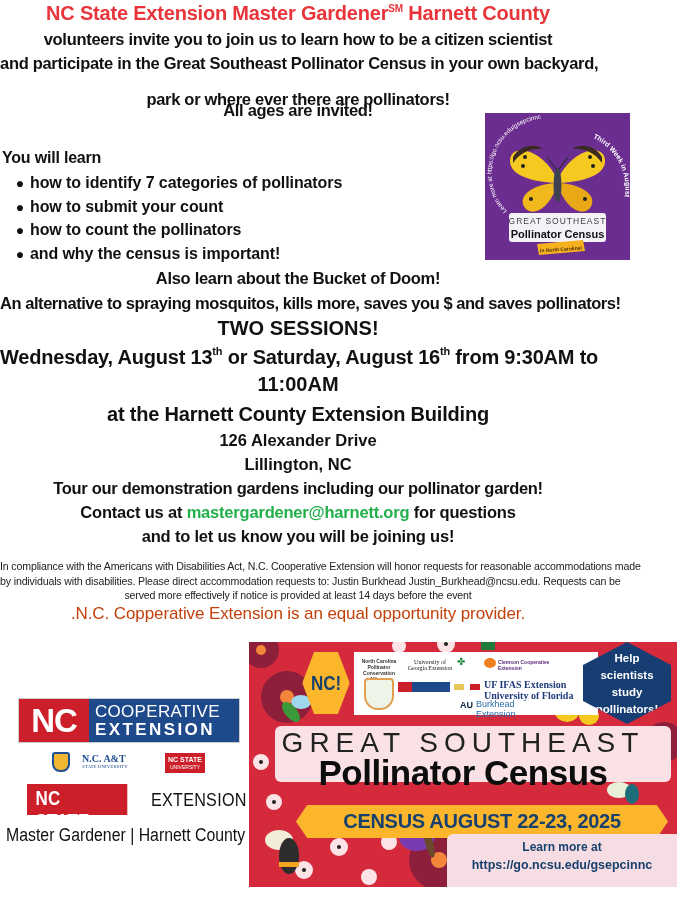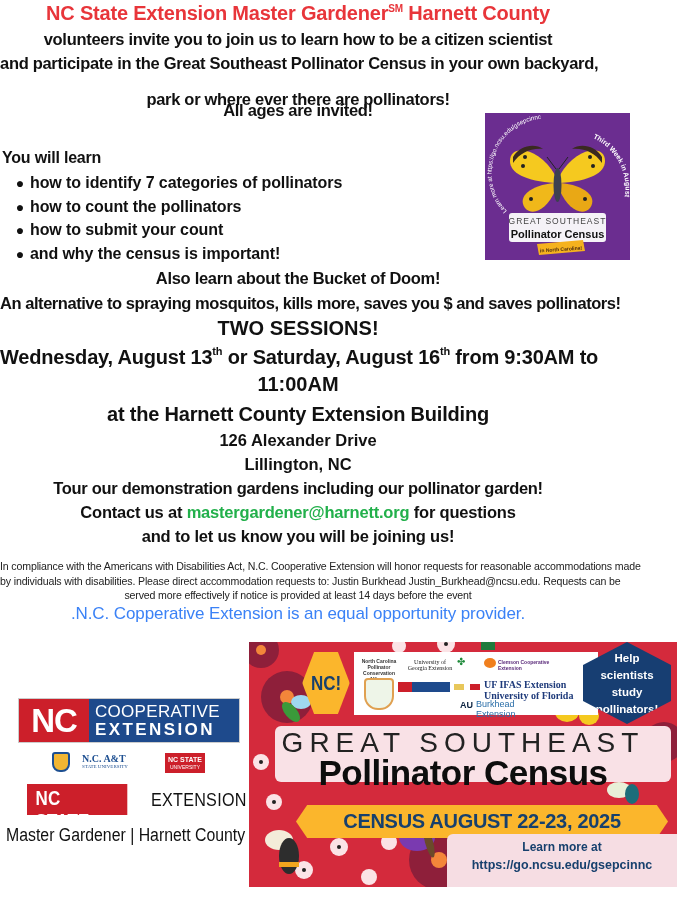--- a/index.html
+++ b/index.html
@@ -34,21 +34,21 @@
   #addr2 { top: 455px; font-size: 16.5px; font-weight: bold; }
   #tour { top: 479px; font-size: 16.5px; font-weight: bold; letter-spacing: -0.3px; }
   #contact { top: 503px; font-size: 16.5px; font-weight: bold; letter-spacing: -0.2px; }
   #contact .email { color: #22b04b; }
   #join { top: 527px; font-size: 16.5px; font-weight: bold; letter-spacing: -0.2px; }
 
   .ada { font-size: 10.6px; color: #222; letter-spacing: -0.15px; }
   #ada1 { top: 560px; }
   #ada2 { top: 575px; }
   #ada3 { top: 589px; }
-  #eop { top: 604px; font-size: 17px; color: #3b82f6; letter-spacing: -0.1px; }
+  #eop { top: 604px; font-size: 17px; color: #c2410c; letter-spacing: -0.1px; }
 
   
   #nc-coop { position: absolute; left: 18px; top: 698px; width: 222px; height: 45px; display: flex; border: 1px solid #ccc; }
   #nc-coop .nc { width: 70px; background: #cc1f2a; color: #fff; font-weight: bold; font-size: 33px; display: flex; align-items: center; justify-content: center; letter-spacing: -1px; }
   #nc-coop .coop { flex: 1; background: #1e4a8c; color: #fff; display: flex; flex-direction: column; justify-content: center; padding-left: 6px; }
   #nc-coop .coop .l1 { font-size: 17px; letter-spacing: 0.3px; line-height: 18px; }
   #nc-coop .coop .l2 { font-size: 17px; font-weight: bold; letter-spacing: 2.4px; line-height: 18px; }
 
   #ncat { position: absolute; left: 52px; top: 752px; display: flex; align-items: center; gap: 12px; }
   #ncat .emblem { width: 18px; height: 20px; background: #f2b632; border: 2px solid #1d4f91; border-radius: 3px 3px 8px 8px; }
@@ -81,22 +81,22 @@
 
 <div id="title" class="center"><span>NC State Extension Master Gardener</span><sup>SM</sup><span> Harnett County</span></div>
 <div id="intro1" class="center intro">volunteers invite you to  join us to learn how to be a citizen scientist</div>
 <div id="intro2" class="center intro">and participate in the Great Southeast Pollinator Census in your own backyard,</div>
 <div id="intro3" class="center intro">park or where ever there are pollinators!</div>
 <div id="intro4" class="center intro">All ages are invited!</div>
 
 <div id="learn-heading">You will learn</div>
 <ul id="learn-list">
   <li><span class="bullet">●</span><span>how to identify 7 categories of pollinators</span></li>
+  <li><span class="bullet">●</span><span>how to submit your count</span></li>
   <li><span class="bullet">●</span><span>how to count the pollinators</span></li>
-  <li><span class="bullet">●</span><span>how to submit your count</span></li>
   <li><span class="bullet">●</span><span>and why the census is important!</span></li>
 </ul>
 
 <div id="badge">
   <svg width="145" height="147" viewBox="0 0 145 147">
     <defs>
       <path id="arcL" d="M 22 98 A 52 52 0 0 1 100 22" fill="none"></path>
       <path id="arcR" d="M 108 25 A 55 55 0 0 1 128 110" fill="none"></path>
     </defs>
     <text font-size="6.2" fill="#fff" font-family="Liberation Sans, sans-serif"><textPath href="#arcL">Learn more at https://go.ncsu.edu/gsepcinnc</textPath></text>

